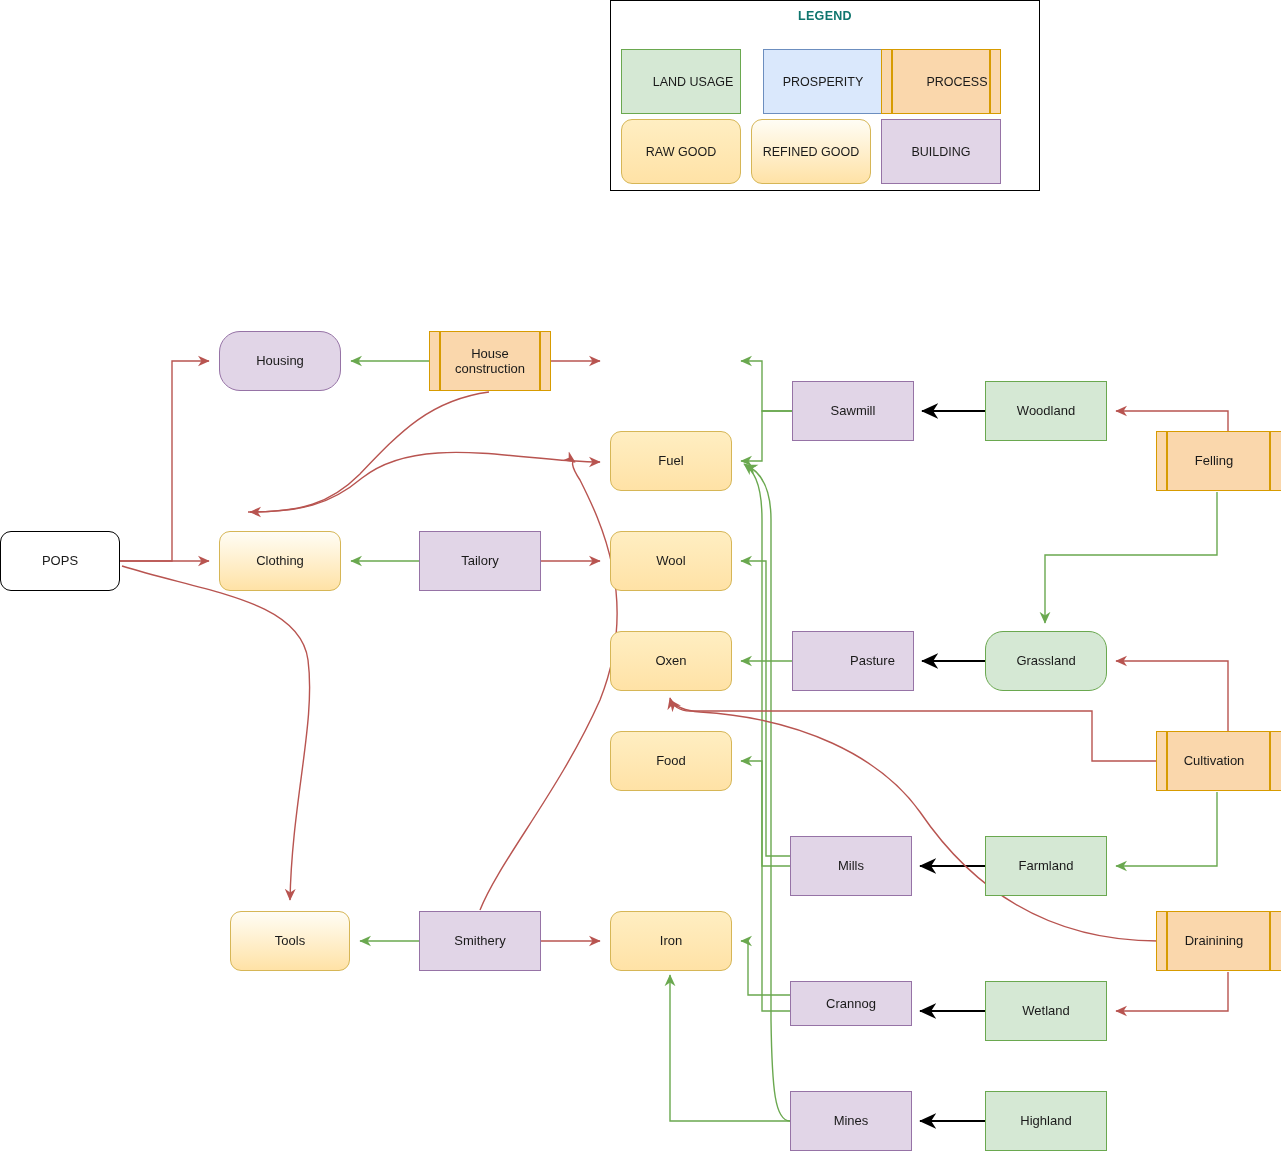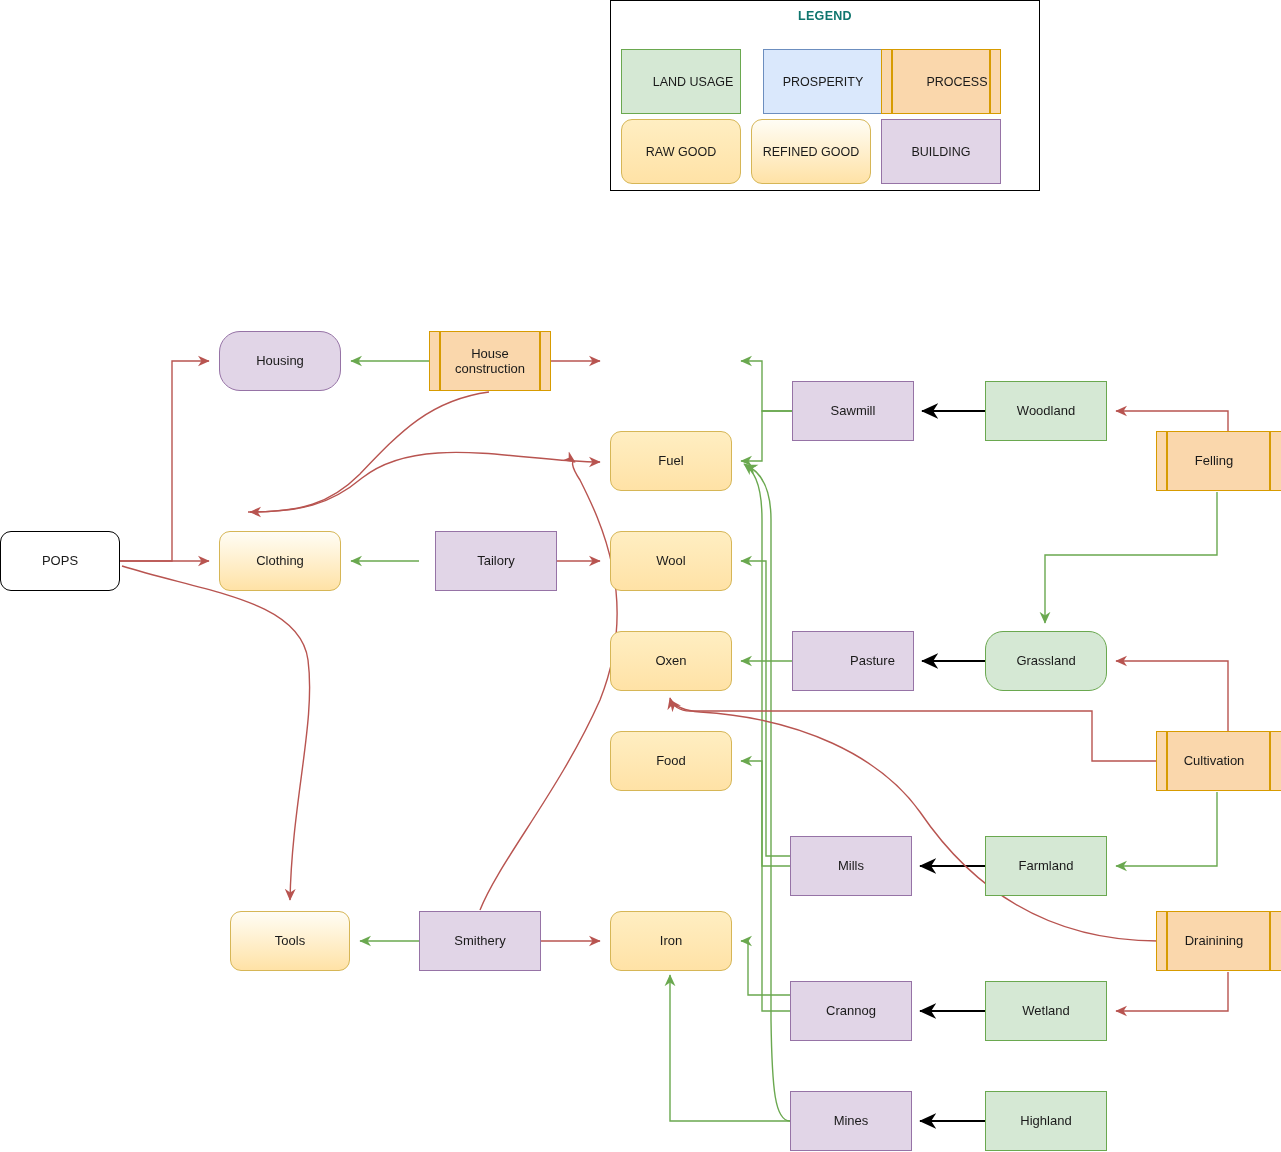--- a/index.html
+++ b/index.html
@@ -217,21 +217,21 @@
   </div>
 
   <div class="node t-raw" style="left:610px;top:431px;width:122px;height:60px;">
     <span class="lbl">Fuel</span>
   </div>
 
   <div class="node t-refined" style="left:219px;top:531px;width:122px;height:60px;">
     <span class="lbl">Clothing</span>
   </div>
 
-  <div class="node t-building" style="left:419px;top:531px;width:122px;height:60px;margin-left:16px;">
+  <div class="node t-building" style="left:419px;top:531px;width:122px;height:60px;">
     <span class="lbl">Tailory</span>
   </div>
 
   <div class="node t-raw" style="left:610px;top:531px;width:122px;height:60px;">
     <span class="lbl">Wool</span>
   </div>
 
   <div class="node t-raw" style="left:610px;top:631px;width:122px;height:60px;">
     <span class="lbl">Oxen</span>
   </div>
@@ -273,21 +273,21 @@
   </div>
 
   <div class="node t-building" style="left:419px;top:911px;width:122px;height:60px;">
     <span class="lbl">Smithery</span>
   </div>
 
   <div class="node t-raw" style="left:610px;top:911px;width:122px;height:60px;">
     <span class="lbl">Iron</span>
   </div>
 
-  <div class="node t-building" style="left:790px;top:981px;width:122px;height:60px;">
+  <div class="node t-building" style="left:790px;top:981px;width:122px;height:45px;">
     <span class="lbl">Crannog</span>
   </div>
 
   <div class="node t-land" style="left:985px;top:981px;width:122px;height:60px;">
     <span class="lbl">Wetland</span>
   </div>
 
   <div class="node t-building" style="left:790px;top:1091px;width:122px;height:60px;">
     <span class="lbl">Mines</span>
   </div>

